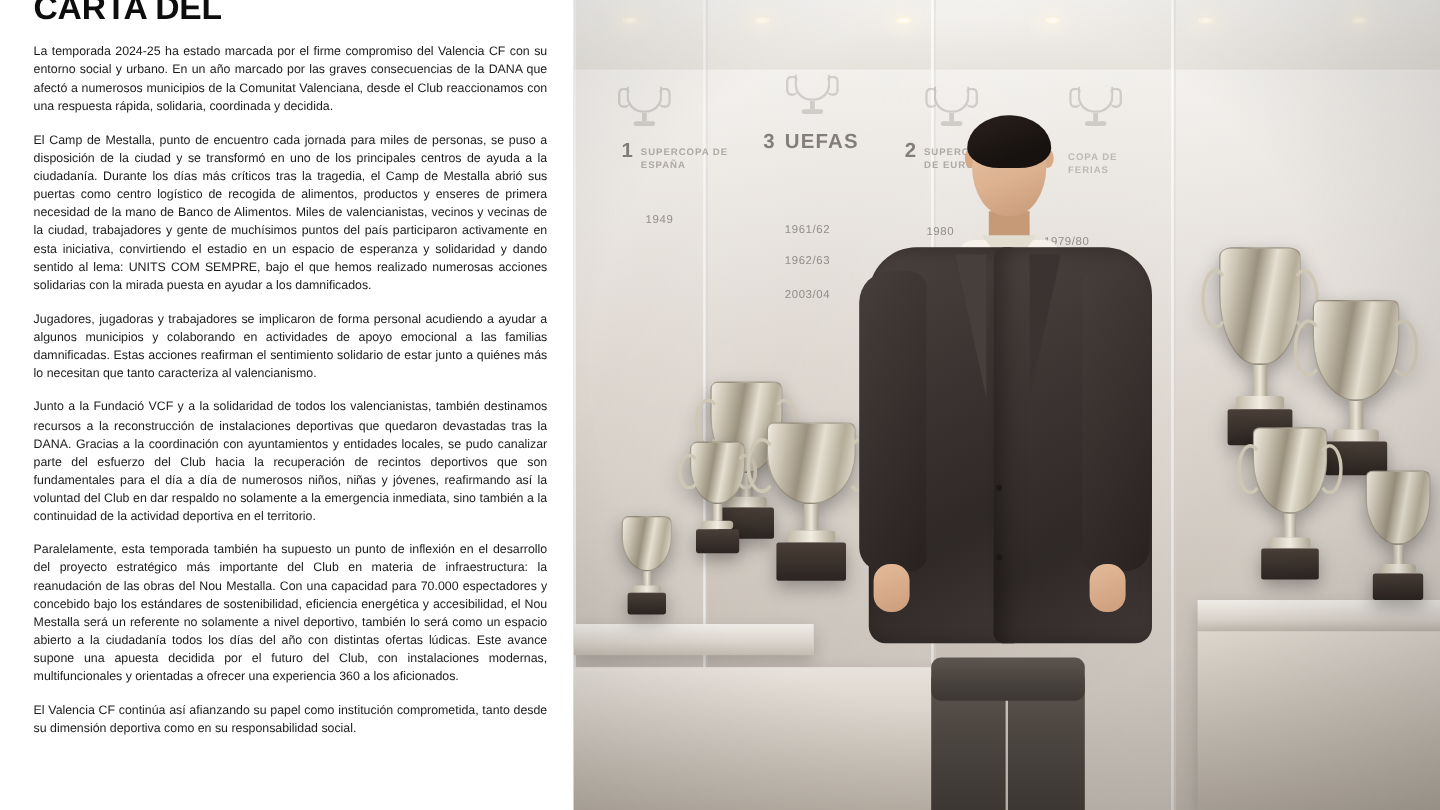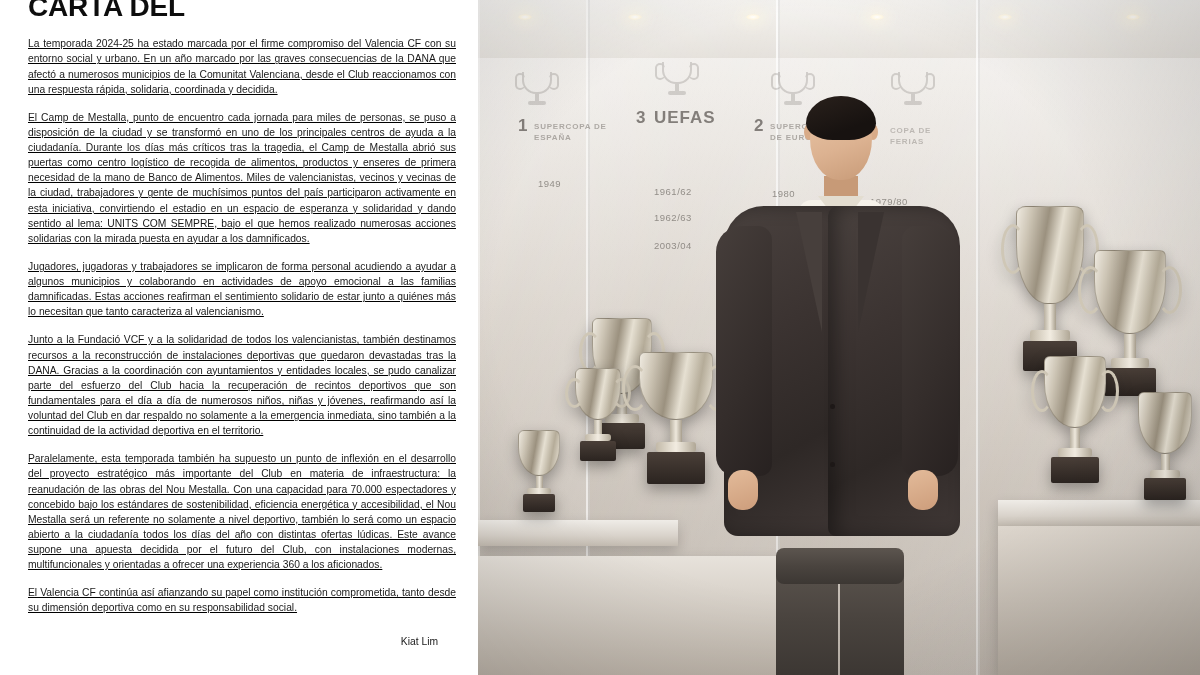--- a/index.html
+++ b/index.html
@@ -43,21 +43,20 @@
   }
   .headline .line1 {
     display: block;
     margin-top: -6px;
   }
   .headline .line2 {
     display: block;
   }
   .body-copy {
     margin-top: 16px;
-    text-decoration: underline;
   }
   .body-copy p {
     margin: 0 0 13px 0;
     font-size: 10.3px;
     line-height: 1.47;
     color: #1a1a1a;
     text-align: justify;
     text-justify: inter-word;
     hyphens: none;
   }
@@ -343,24 +342,20 @@
 
     <div class="body-copy">
       <p>La temporada 2024-25 ha estado marcada por el firme compromiso del Valencia CF con su entorno social y urbano. En un año marcado por las graves consecuencias de la DANA que afectó a numerosos municipios de la Comunitat Valenciana, desde el Club reaccionamos con una respuesta rápida, solidaria, coordinada y decidida.</p>
       <p>El Camp de Mestalla, punto de encuentro cada jornada para miles de personas, se puso a disposición de la ciudad y se transformó en uno de los principales centros de ayuda a la ciudadanía. Durante los días más críticos tras la tragedia, el Camp de Mestalla abrió sus puertas como centro logístico de recogida de alimentos, productos y enseres de primera necesidad de la mano de Banco de Alimentos.  Miles de valencianistas, vecinos y vecinas de la ciudad, trabajadores y gente de muchísimos puntos del país participaron activamente en esta iniciativa, convirtiendo el estadio en un espacio de esperanza y solidaridad y dando sentido al lema: UNITS COM SEMPRE, bajo el que hemos realizado numerosas acciones solidarias con la mirada puesta en ayudar a los damnificados.</p>
       <p>Jugadores, jugadoras y trabajadores se implicaron de forma personal acudiendo a ayudar a algunos municipios y colaborando en actividades de apoyo emocional a las familias damnificadas. Estas acciones reafirman el sentimiento solidario de estar junto a quiénes más lo necesitan que tanto caracteriza al valencianismo.</p>
       <p>Junto a la Fundació VCF y a la solidaridad de todos los valencianistas, también destinamos recursos a la reconstrucción de instalaciones deportivas que quedaron devastadas tras la DANA. Gracias a la coordinación con ayuntamientos y entidades locales, se pudo canalizar parte del esfuerzo del Club hacia la recuperación de recintos deportivos que son fundamentales para el día a día de numerosos niños, niñas y jóvenes, reafirmando así la voluntad del Club en dar respaldo no solamente a la emergencia inmediata, sino también a la continuidad de la actividad deportiva en el territorio.</p>
       <p>Paralelamente, esta temporada también ha supuesto un punto de inflexión en el desarrollo del proyecto estratégico más importante del Club en materia de infraestructura: la reanudación de las obras del Nou Mestalla. Con una capacidad para 70.000 espectadores y concebido bajo los estándares de sostenibilidad, eficiencia energética y accesibilidad, el Nou Mestalla será un referente no solamente a nivel deportivo, también lo será como un espacio abierto a la ciudadanía todos los días del año con distintas ofertas lúdicas. Este avance supone una apuesta decidida por el futuro del Club, con instalaciones modernas, multifuncionales y orientadas a ofrecer una experiencia 360 a los aficionados.</p>
       <p>El Valencia CF continúa así afianzando su papel como institución comprometida, tanto desde su dimensión deportiva como en su responsabilidad social.</p>
     </div>
 
-    <div class="signature">
-      <span class="sig-name">Kiat Lim</span>
-
-    </div>
   </section>
 
   <section class="photo-col">
     <div class="photo">
       <div class="room-bg"></div>
       <div class="back-wall"></div>
 
       <div class="ceiling"></div>
       <div class="spot" style="left:40px; top:14px;"></div>
       <div class="spot" style="left:150px; top:14px;"></div>

